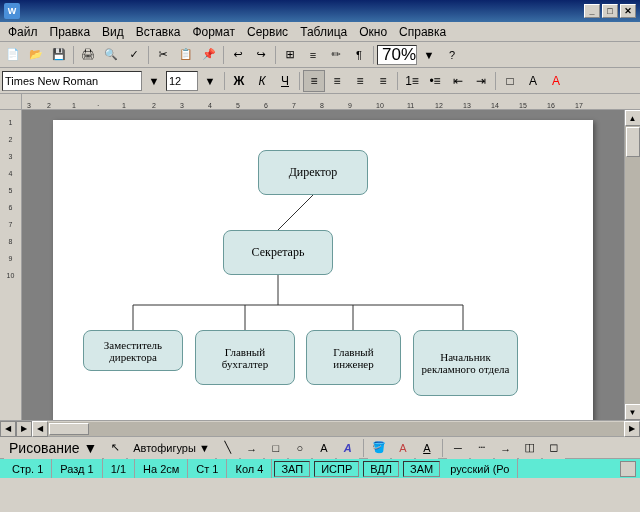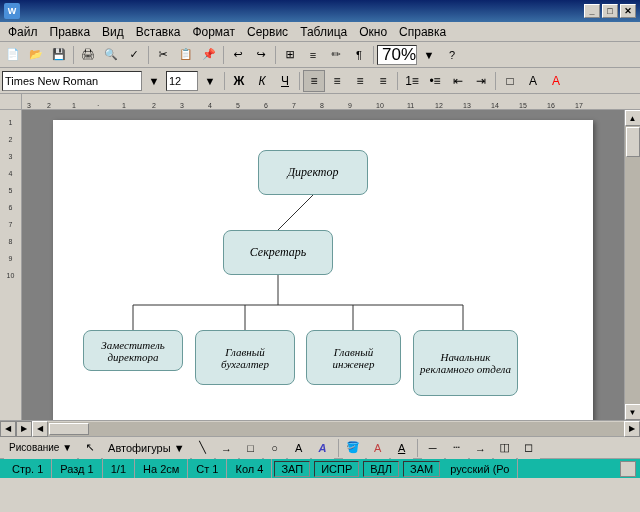--- a/index.html
+++ b/index.html
@@ -111,21 +111,20 @@
 
     
     .doc-area {
       flex: 1;
       overflow: hidden;
       background: #808080;
       display: flex;
       justify-content: center;
       padding: 10px 5px;
       position: relative;
-      font-style: italic;
     }
 
     .doc-page {
       background: white;
       width: 540px;
       min-height: 350px;
       box-shadow: 2px 2px 5px rgba(0,0,0,0.4);
       padding: 20px;
       position: relative;
     }
@@ -169,21 +168,21 @@
       border-top: 1px solid #a0a0a0;
       height: 22px;
       display: flex;
       align-items: center;
       padding: 1px 4px;
       gap: 2px;
     }
 
     
     .status-bar {
-      background: #14b8a6;
+      background: #5eead4;
       border-top: 1px solid #a0a0a0;
       height: 20px;
       display: flex;
       align-items: center;
       font-size: 11px;
       padding: 0 4px;
       gap: 0;
     }
     .status-item {
       padding: 0 8px;
@@ -428,21 +427,21 @@
     <div class="scroll-btn-h">◀</div>
     <div class="scroll-track-h">
       <div class="scroll-thumb-h"></div>
     </div>
     <div class="scroll-btn-h">▶</div>
   </div>
 </div>
 
 <div class="drawing-toolbar">
   <div style="display:flex;align-items:center;gap:2px;">
-    <span class="tb-btn" style="width:auto;padding:0 4px;font-size:10px;">Рисование ▼</span>
+    <span class="tb-btn" style="width:auto;padding:0 4px;font-size:14px;">Рисование ▼</span>
     <span class="tb-btn">↖</span>
     <span class="tb-btn" style="width:auto;padding:0 4px;font-size:11px;">Автофигуры ▼</span>
     <span class="tb-btn">╲</span>
     <span class="tb-btn">→</span>
     <span class="tb-btn">□</span>
     <span class="tb-btn">○</span>
     <span class="tb-btn">A</span>
     <span class="tb-btn" style="font-style:italic;font-weight:bold;color:#4040c0;">A</span>
     <div class="tb-separator"></div>
     <span class="tb-btn">🪣</span>

